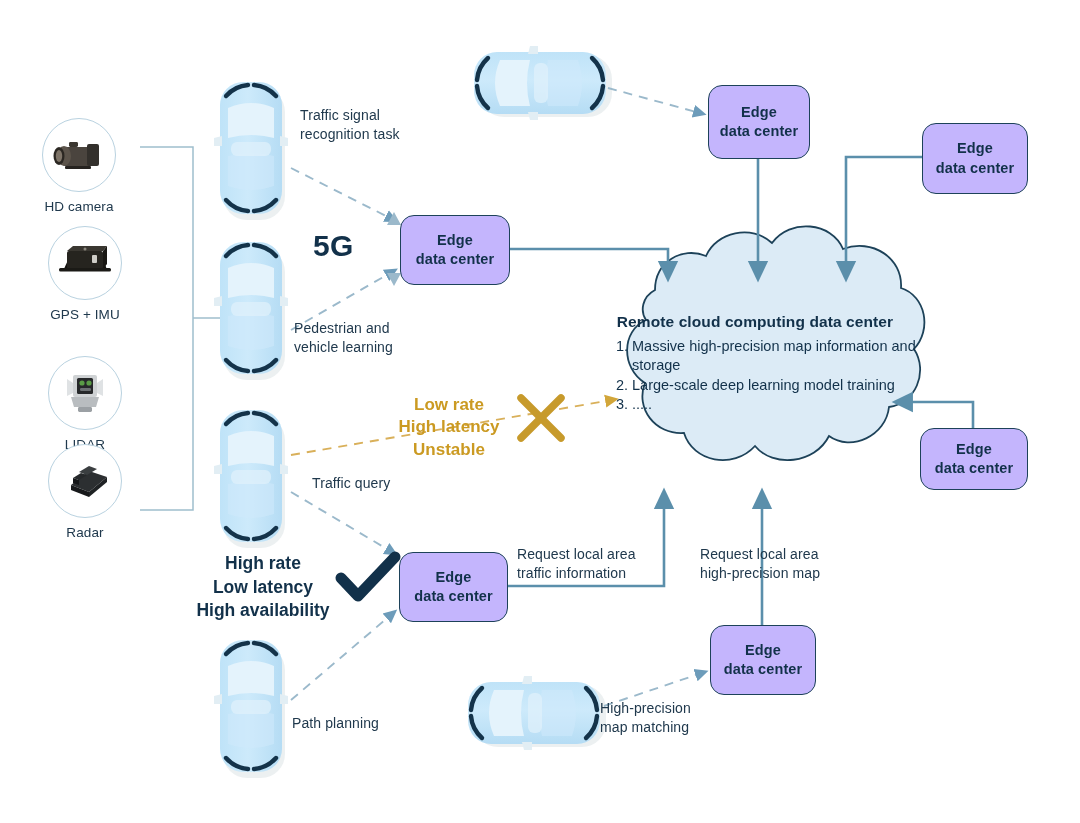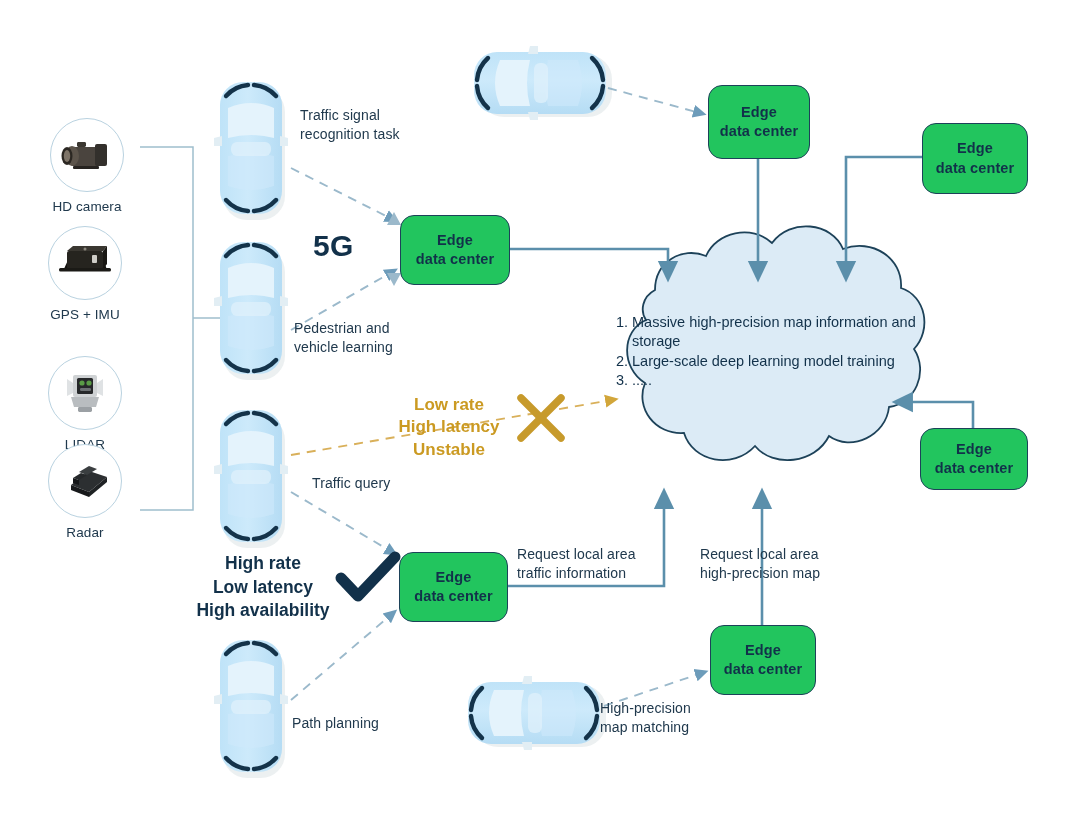--- a/index.html
+++ b/index.html
@@ -46,21 +46,21 @@
     font-size: 13.5px;
     color: #20394d;
     letter-spacing: .1px;
   }
 
   
   .edc {
     position: absolute;
     border: 1.6px solid #1d4259;
     border-radius: 14px;
-    background: #22c55e;
+    background: #c4b5fd;
     color: #12314a;
     font-size: 14.5px;
     font-weight: bold;
     line-height: 1.34;
     display: flex;
     align-items: center;
     justify-content: center;
     text-align: center;
     letter-spacing: .1px;
   }
@@ -241,21 +241,21 @@
 
       <path d="M762 628 L762 498" marker-end="url(#arrowSolid)"></path>
     </g>
 
     <g fill="#9bb9cb">
       <path d="M394 212 L401 225 L387 225 Z"></path>
       <path d="M394 286 L401 273 L387 273 Z"></path>
     </g>
   </svg>
 
-  <div class="sensor" style="left:40px; top:118px;">
+  <div class="sensor" style="left:32px; top:118px;">
     <div class="sensor-circle">
       <svg viewBox="0 0 72 72" width="72" height="72">
         <rect x="20" y="28" width="30" height="19" rx="2" fill="#4a443e"></rect>
         <rect x="44" y="25" width="12" height="22" rx="2" fill="#33302c"></rect>
         <ellipse cx="21" cy="37" rx="7" ry="10" fill="#5c544b"></ellipse>
         <ellipse cx="16" cy="37" rx="5.5" ry="9" fill="#2b2722"></ellipse>
         <ellipse cx="16" cy="37" rx="3.2" ry="6" fill="#7e7468"></ellipse>
         <rect x="26" y="23" width="9" height="5" rx="1.4" fill="#3b3731"></rect>
         <rect x="22" y="47" width="26" height="3" rx="1" fill="#262320"></rect>
       </svg>
@@ -345,20 +345,21 @@
   </div>
 
   <div class="edc" style="left:710px; top:625px; width:104px; height:68px;">
     <div>
       <span>Edge</span>
       <span>data center</span>
     </div>
   </div>
 
   <div class="cloud-text" style="left:590px; top:313px; width:330px;">
+    <div class="cloud-title">Remote cloud computing data center</div>
     <ol class="cloud-list">
       <li>Massive high-precision map information and storage</li>
       <li>Large-scale deep learning model training</li>
       <li>.....</li>
     </ol>
   </div>
 
   <div class="lbl" style="left:300px; top:106px;">Traffic signal
 recognition task</div>
 

